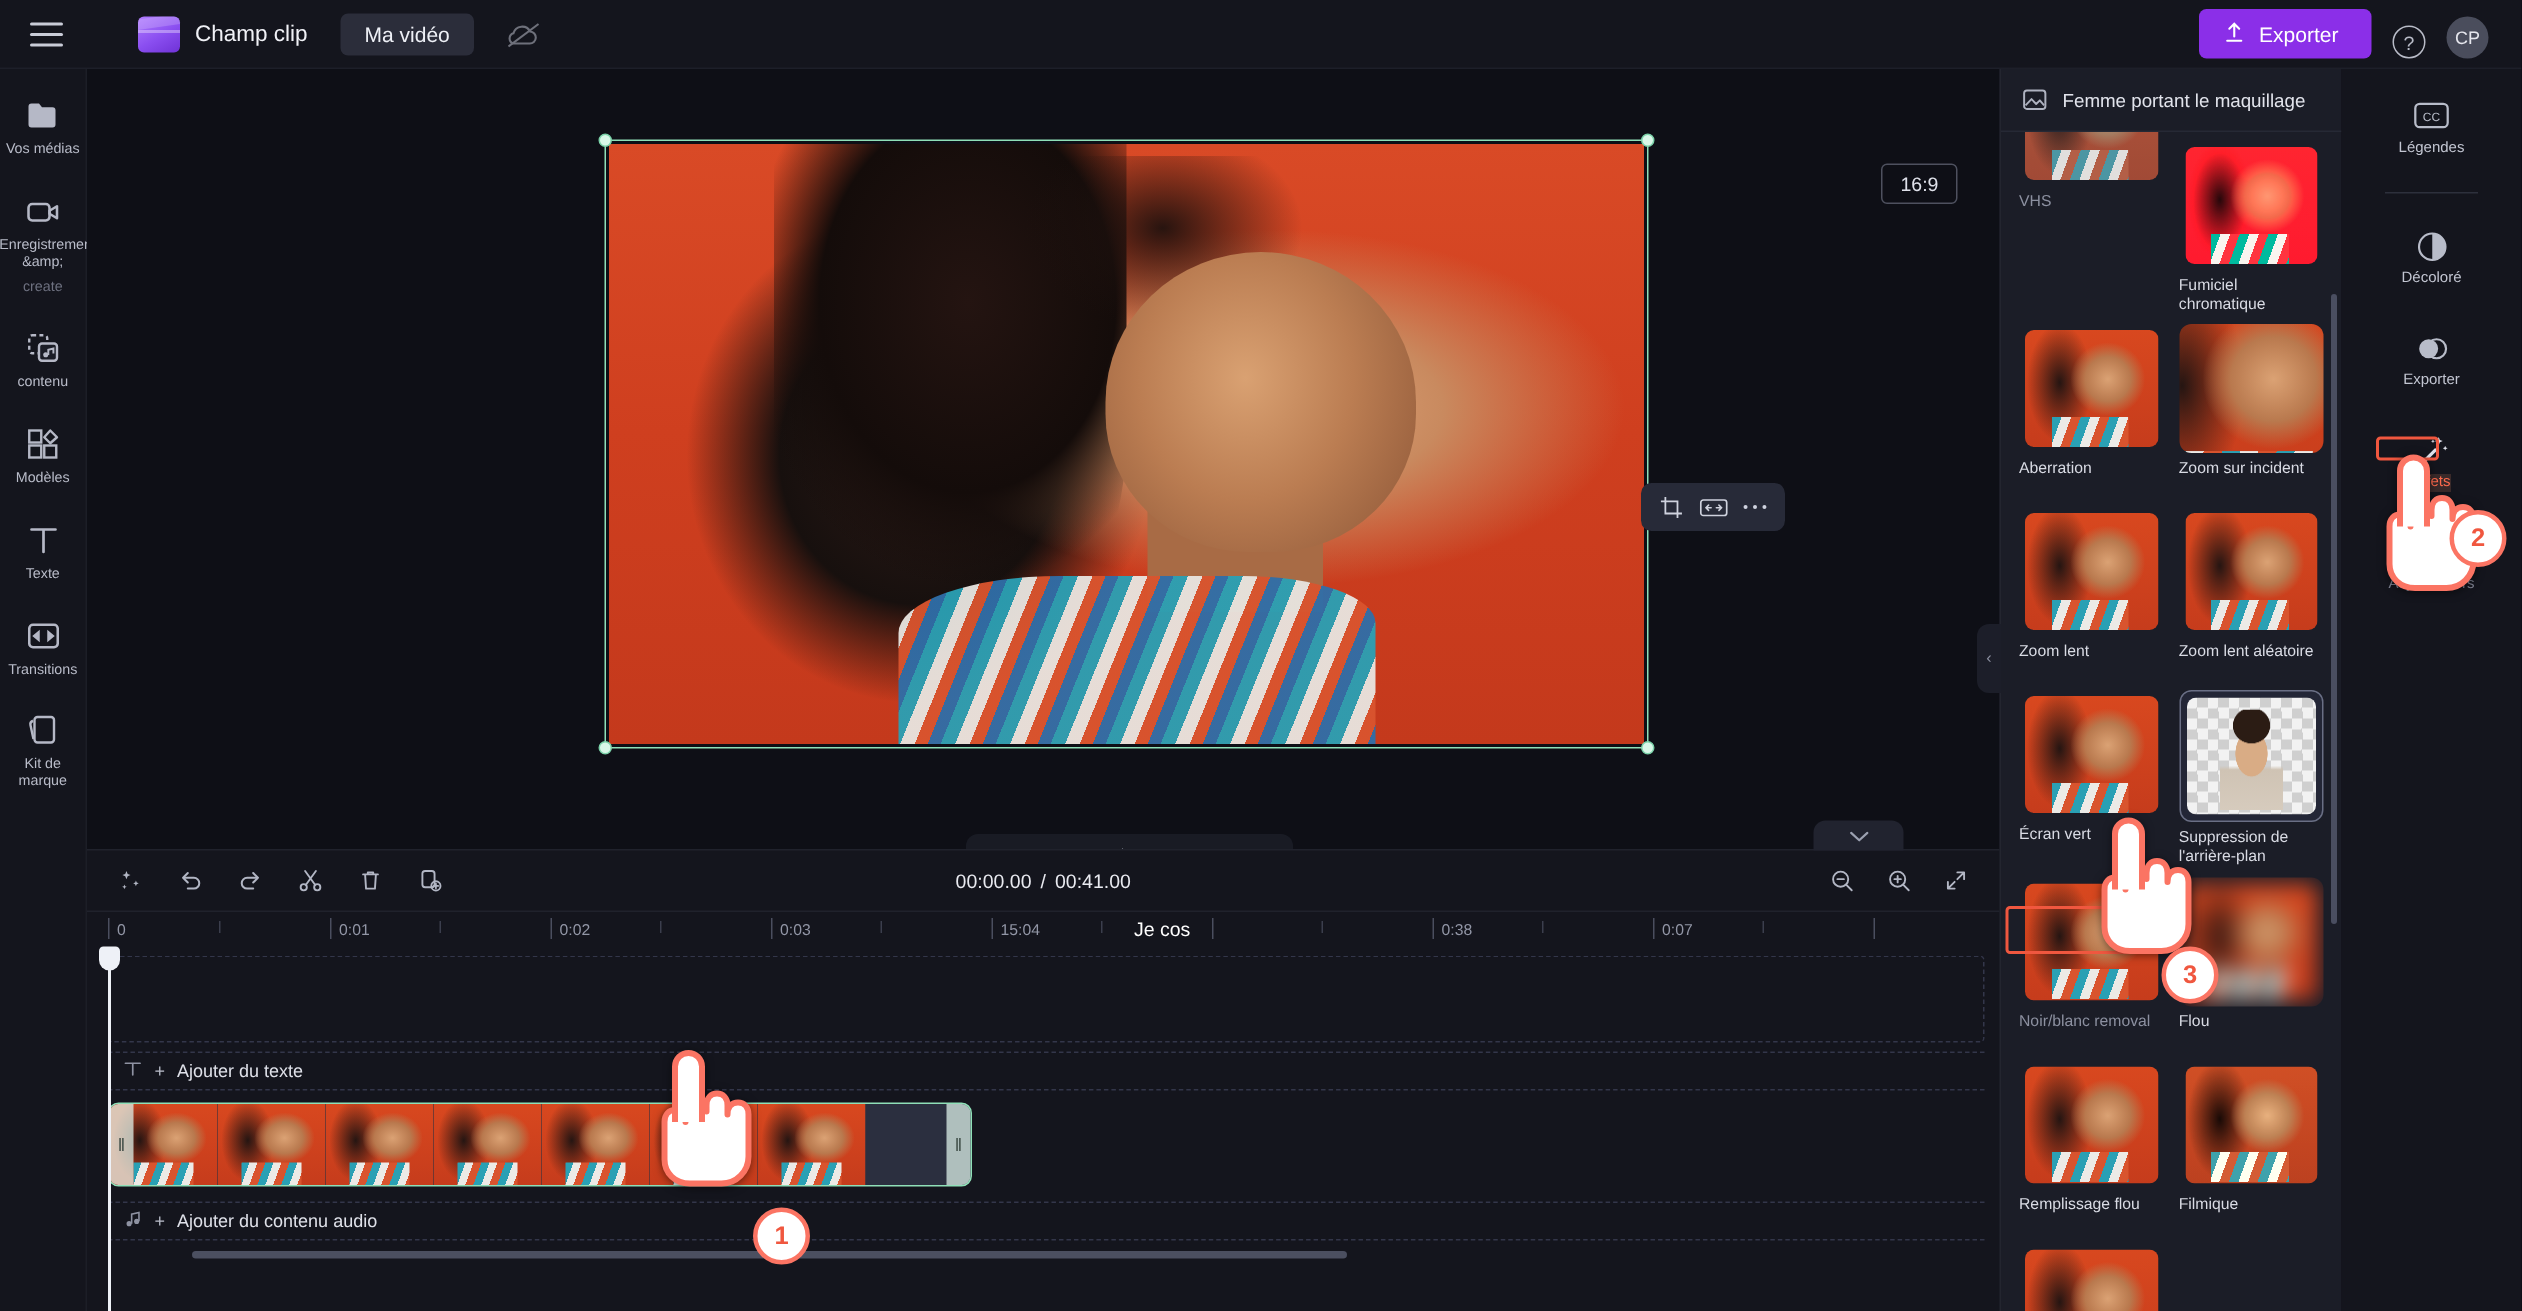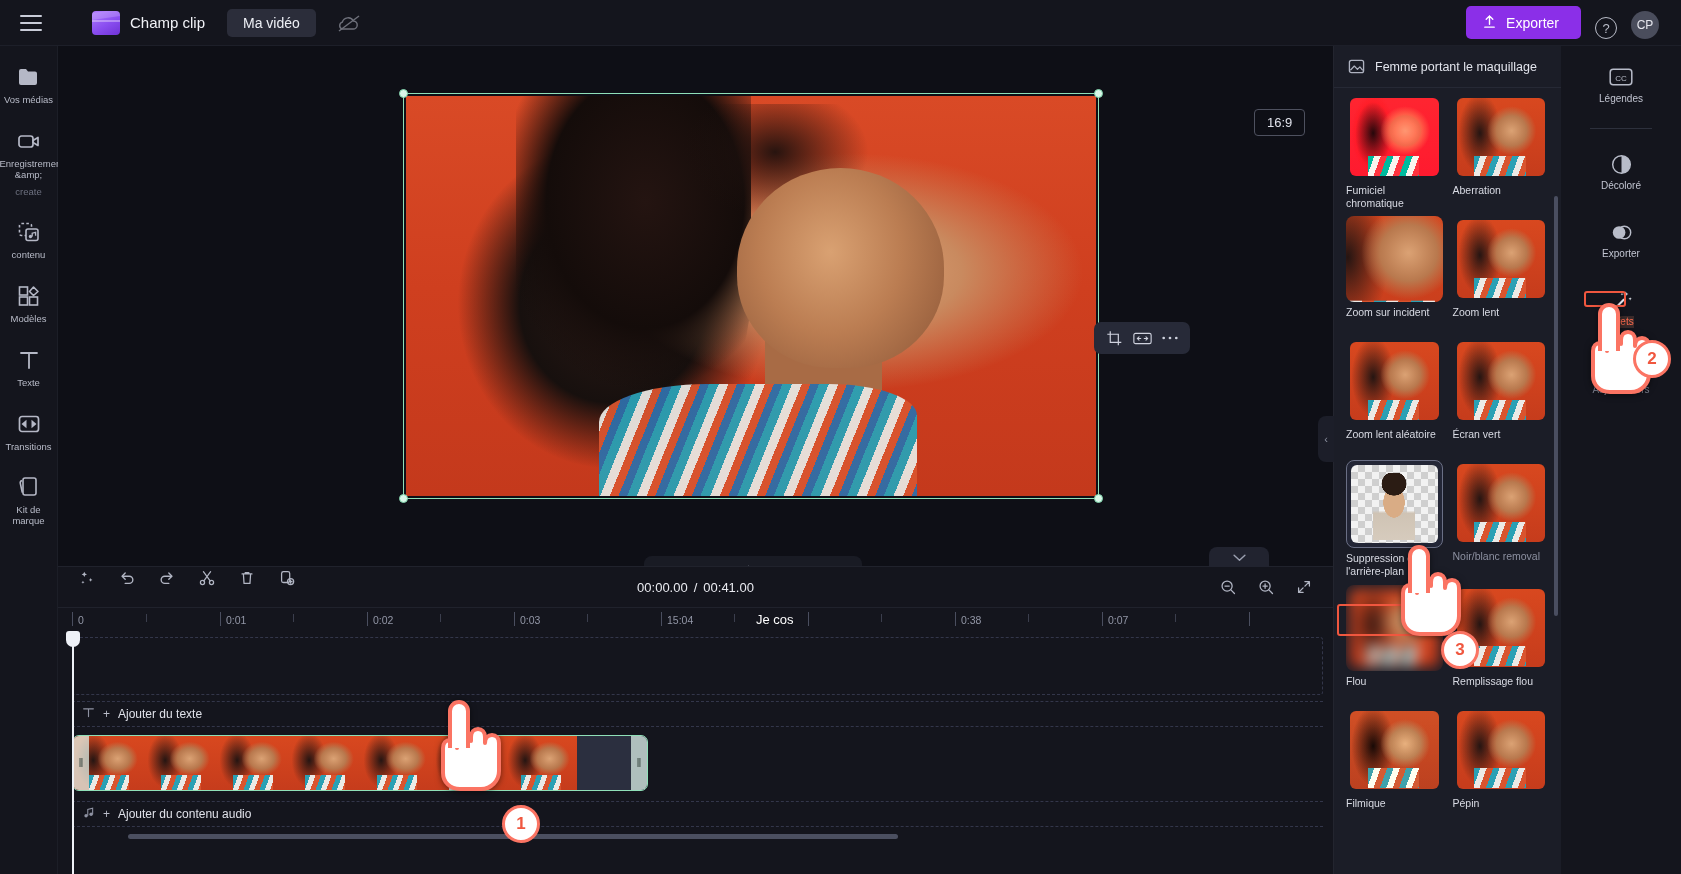--- a/index.html
+++ b/index.html
@@ -132,21 +132,21 @@
   .pc { width:22px;height:22px;display:flex;align-items:center;justify-content:center;color:#c6c9d6;cursor:pointer;}
   #mute-btn { width:24px;height:24px;margin-right:6px;color:#b0b4c2;cursor:pointer;display:flex;align-items:center;justify-content:center;}
   #fs-btn { width:24px;height:24px;margin-left:6px;color:#b0b4c2;cursor:pointer;display:flex;align-items:center;justify-content:center;}
   .dot-end { width:11px;height:11px;border-radius:50%;background:#e7f6ee;}
 
   
   #timeline {
     position:absolute; left:58px; top:566px; width:1275px; height:308px;
     background:#14151d; border-top:1px solid #20222c;
   }
-  #tl-toolbar { position:relative; height:40px; display:flex; align-items:flex-start; padding-left:18px; gap:18px; }
+  #tl-toolbar { position:relative; height:40px; display:flex; align-items:center; padding-left:18px; gap:18px; }
   .tlb { width:22px;height:22px;display:flex;align-items:center;justify-content:center;color:#b2b6c4;cursor:pointer;}
   #timecode { position:absolute; left:0; right:0; top:0; height:40px; display:flex; align-items:center; justify-content:center; font-size:13px; color:#e9eaf0; pointer-events:none;}
   #tl-right { position:absolute; right:18px; top:0; height:40px; display:flex; align-items:center; gap:16px;}
   #collapse-tab {
     position:absolute; right:64px; top:-20px; width:60px; height:20px;
     background:#21232f; border-radius:8px 8px 0 0; display:flex;
     align-items:center; justify-content:center; color:#9ba0b0; font-size:10px; cursor:pointer;
   }
   #ruler { position:relative; height:26px; border-top:1px solid #20222c; }
   .tick { position:absolute; top:6px; width:1px; height:8px; background:#3b3e4d;}
@@ -640,20 +640,26 @@
         <svg viewBox="0 0 18 18" width="17" height="17">
             <rect x="1.5" y="2.5" width="15" height="13" rx="2" fill="none" stroke="#aeb2c0" stroke-width="1.4"></rect>
             <path d="M2.5 13l4.2-4.5L10 12l2.6-2.6 3 3.6" fill="none" stroke="#aeb2c0" stroke-width="1.3" stroke-linejoin="round"></path>
           </svg>
       </span>
       <span id="rp-title">Femme portant le maquillage</span>
     </div>
 
     <div id="fx-grid">
 
+      <div class="fx-cell" style="margin-top:-56px;">
+        <div class="fx-box">
+            <div class="fx-thumb v-vhs"></div>
+          </div>
+        <div class="fx-label dim">VHS</div>
+      </div>
 
       <div class="fx-cell">
         <div class="fx-box">
             <div class="fx-thumb v-chroma"></div>
           </div>
         <div class="fx-label">Fumiciel chromatique</div>
       </div>
       <div class="fx-cell">
         <div class="fx-box">
             <div class="fx-thumb"></div>

